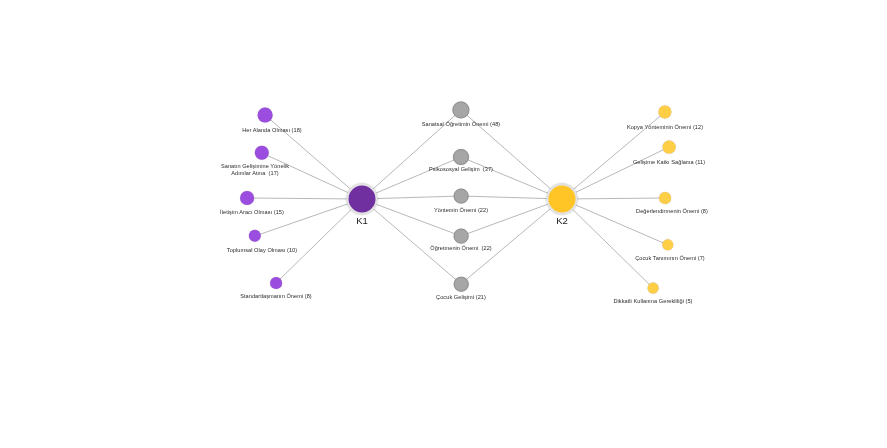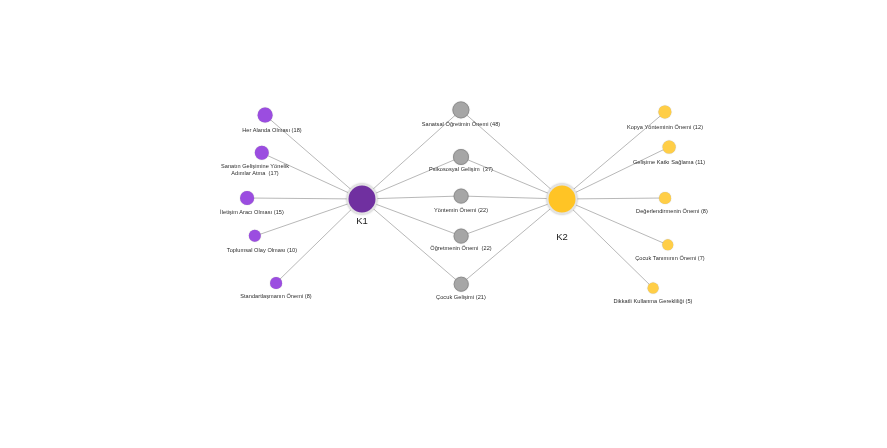--- a/index.html
+++ b/index.html
@@ -123,15 +123,15 @@
       <div class="node-label" style="left: 669px; top: 159px;">Gelişime Katkı Sağlama (11)</div>
       <div class="node leaf" style="left: 665px; top: 198px; width: 11.8px; height: 11.8px; background: rgb(255, 206, 71);"></div>
       <div class="node-label" style="left: 672px; top: 208px;">Değerlendirmenin Önemi (8)</div>
       <div class="node leaf" style="left: 668px; top: 245px; width: 11.4px; height: 11.4px; background: rgb(255, 206, 71);"></div>
       <div class="node-label" style="left: 670px; top: 255px;">Çocuk Tanımının Önemi (7)</div>
       <div class="node leaf" style="left: 653px; top: 288px; width: 10.8px; height: 10.8px; background: rgb(255, 206, 71);"></div>
       <div class="node-label" style="left: 653px; top: 298px;">Dikkatli Kullanma Gerekliliği (5)</div>
       <div class="node hub" style="left: 362px; top: 199px; width: 31px; height: 31px; background: rgb(112, 48, 160); border-color: rgb(227, 227, 227);"></div>
       <div class="hub-label" style="left: 362px; top: 215px;">K1</div>
       <div class="node hub" style="left: 562px; top: 199px; width: 31px; height: 31px; background: rgb(255, 196, 37); border-color: rgb(227, 227, 227);"></div>
-      <div class="hub-label" style="left: 562px; top: 231px;">K2</div>
+      <div class="hub-label" style="left: 562px; top: 215px;">K2</div>
     </div>
 </div>
 
 </body></html>

